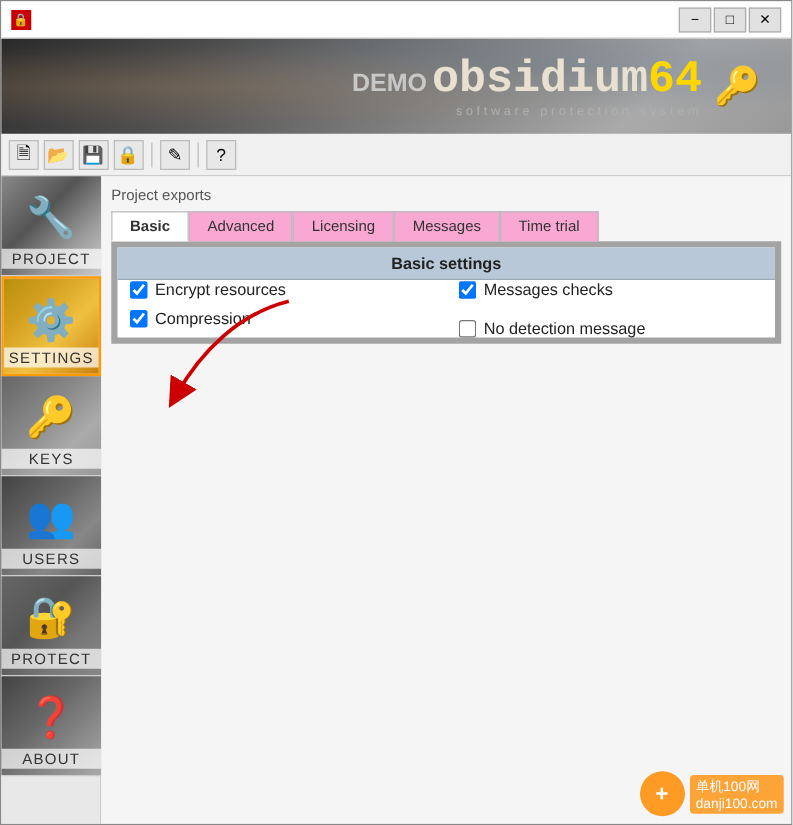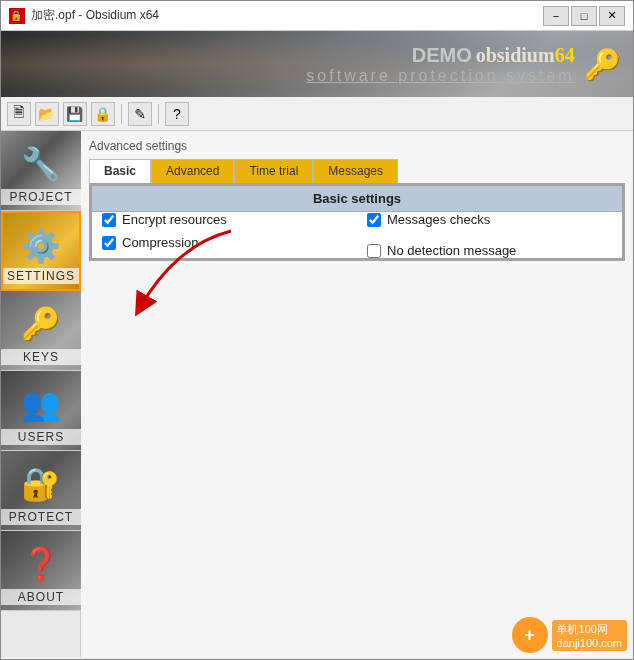--- a/index.html
+++ b/index.html
@@ -50,28 +50,28 @@
       display: flex;
       align-items: center;
       justify-content: center;
       font-size: 11px;
     }
     .titlebar-btn.close { background: #e1e1e1; }
 
     
     .header-banner {
       width: 100%;
-      height: 66px;
+      height: 76px;
       background: linear-gradient(135deg, #2a2a2a 0%, #555 30%, #888 60%, #aaa 80%, #999 100%);
       position: relative;
       overflow: hidden;
       display: flex;
       align-items: center;
       justify-content: flex-end;
-      padding-right: 11px;
+      padding-right: 24px;
     }
     .header-banner::before {
       content: '';
       position: absolute;
       left: 0; top: 0; right: 0; bottom: 0;
       background: 
         radial-gradient(ellipse at 20% 50%, rgba(180,140,100,0.3) 0%, transparent 60%),
         radial-gradient(ellipse at 70% 30%, rgba(100,120,140,0.4) 0%, transparent 50%);
     }
     .brand-text {
@@ -206,34 +206,34 @@
     
     .tabs-bar {
       display: flex;
       gap: 0;
       margin-bottom: 0;
     }
     .tab {
       padding: 4px 14px;
       border: 1px solid #bbb;
       border-bottom: none;
-      background: #eab308;
+      background: #f9a8d4;
       cursor: pointer;
       font-size: 12px;
       color: #333;
     }
     .tab.active {
       background: #fff;
       border-bottom: 1px solid #fff;
       font-weight: bold;
     }
 
     
     .settings-panel {
-      border: 3px solid #a3a3a3;
+      border: 5px solid #a3a3a3;
       background: #fff;
       padding: 0;
     }
     .settings-header {
       background: #b8c8d8;
       text-align: center;
       padding: 5px;
       font-size: 13px;
       font-weight: bold;
       color: #222;
@@ -289,38 +289,37 @@
     }
   </style>
 </head>
 <body>
 
 <div style="position:relative;width:634px;height:660px;border:1px solid #888;overflow:hidden;">
 
   <div class="titlebar">
     <div class="titlebar-left">
       <div class="titlebar-icon" style="background:#c00;color:white;font-size:10px;">🔒</div>
-      <span>加密.opf - Obsidium x64</span>
     </div>
     <div class="titlebar-controls">
       <div class="titlebar-btn">−</div>
       <div class="titlebar-btn">□</div>
       <div class="titlebar-btn close">✕</div>
     </div>
   </div>
 
   <div class="header-banner">
     <div class="brand-text">
       <div style="display:flex;align-items:baseline;gap:0;">
         <span style="color:#c8c8c8;font-size:20px;font-weight:bold;font-family:Arial,sans-serif;">DEMO</span>
-        <span style="color:#e8e0d0;font-size:20px;font-weight:bold;font-family:Liberation Serif, serif;margin-left:4px;">
+        <span style="color:#e8e0d0;font-size:36px;font-weight:bold;font-family:Liberation Mono, monospace;margin-left:4px;">
           <span>obsidium</span><span style="color:#ffd700;">64</span>
         </span>
       </div>
-      <div style="color:#b0b0b0;font-size:16px;letter-spacing:3px;text-align:right;text-decoration:underline;">software  protection  system</div>
+      <div style="color:#b0b0b0;font-size:10px;letter-spacing:3px;text-align:right;">software  protection  system</div>
     </div>
     <div class="lock-icon-header">🔑</div>
   </div>
 
   <div class="toolbar">
     <div class="toolbar-btn">🗎</div>
     <div class="toolbar-btn">📂</div>
     <div class="toolbar-btn">💾</div>
     <div class="toolbar-btn">🔒</div>
     <div class="toolbar-sep"></div>
@@ -360,27 +359,28 @@
 
       <div class="sidebar-item sidebar-about-bg">
         <div class="sidebar-img" style="font-size:32px;">❓</div>
         <div class="sidebar-label">ABOUT</div>
       </div>
 
     </div>
 
     <div class="content-area" style="position:relative;">
 
-      <div class="project-settings-label">Advanced settings</div>
+      <div class="project-settings-label">Project exports</div>
 
       <div class="tabs-bar">
         <div class="tab active">Basic</div>
         <div class="tab">Advanced</div>
+        <div class="tab">Licensing</div>
+        <div class="tab">Messages</div>
         <div class="tab">Time trial</div>
-        <div class="tab">Messages</div>
       </div>
 
       <div class="settings-panel">
         <div class="settings-header">Basic settings</div>
         <div class="settings-body">
 
           <div>
             <div class="checkbox-row">
               <input type="checkbox" id="cb-encrypt" checked="" style="">
               <label for="cb-encrypt">Encrypt resources</label>

